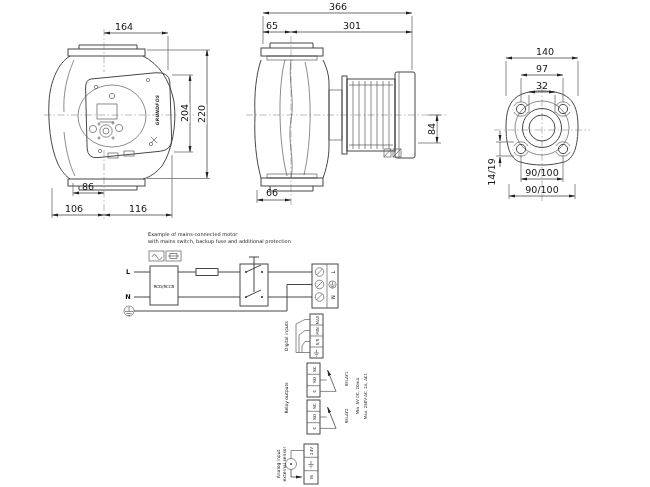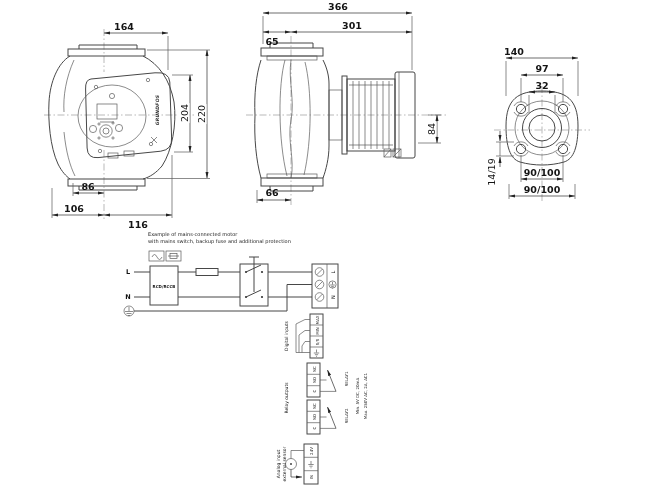--- a/index.html
+++ b/index.html
@@ -6,21 +6,21 @@
   .stage{position:relative;width:650px;height:487px;background:#fff;overflow:hidden;
          font-family:"DejaVu Sans",sans-serif;}
   .stage svg{position:absolute;left:0;top:0;}
   
   .ln{stroke:#474747;fill:none;stroke-width:1;}
   .thin{stroke:#5a5a5a;fill:none;stroke-width:0.7;}
   .dimln{stroke:#2e2e2e;fill:none;stroke-width:0.7;}
   .cl{stroke:#8a8a8a;fill:none;stroke-width:0.6;stroke-dasharray:7 2.5 1.5 2.5;}
   
   .ht,.vt{position:absolute;white-space:nowrap;color:#141414;}
-  .ht{transform:translate(-50%,-50%);font-weight:bold;}
+  .ht{transform:translate(-50%,-50%);}
   .vt{transform:translate(-50%,-50%) rotate(-90deg);}
   .lt{position:absolute;white-space:nowrap;color:#1c1c1c;}
   .f9{font-size:9.5px;}
   .f6{font-size:6.5px;font-weight:bold;}
   .f5{font-size:5px;}
   .f45{font-size:4.5px;}
   .f4{font-size:4px;}
   .bg{background:#fff;padding:0 1px;}
   .logo{font-size:4.6px;font-weight:bold;font-style:italic;letter-spacing:.2px;color:#333;}
 </style>
@@ -249,30 +249,30 @@
       </g>
     </g>
   </g>
 </svg>
 
 <span class="ht f9" style="left:124px;top:26px">164</span>
 <span class="vt f9 bg" style="left:184px;top:113px">204</span>
 <span class="vt f9 bg" style="left:201px;top:114px">220</span>
 <span class="ht f9" style="left:88px;top:186px">86</span>
 <span class="ht f9" style="left:74px;top:208px">106</span>
-<span class="ht f9" style="left:138px;top:224px">116</span>
+<span class="ht f9" style="left:138px;top:208px">116</span>
 <span class="vt logo" style="left:157px;top:110px">GRUNDFOS</span>
 
 <span class="ht f9" style="left:338px;top:6px">366</span>
-<span class="ht f9" style="left:272px;top:41px">65</span>
+<span class="ht f9" style="left:272px;top:25px">65</span>
 <span class="ht f9" style="left:352px;top:25px">301</span>
 <span class="vt f9 bg" style="left:431px;top:129px">84</span>
 <span class="ht f9" style="left:272px;top:192px">66</span>
 
-<span class="ht f9" style="left:514px;top:51px">140</span>
+<span class="ht f9" style="left:545px;top:51px">140</span>
 <span class="ht f9" style="left:542px;top:68px">97</span>
 <span class="ht f9" style="left:542px;top:85px">32</span>
 <span class="vt f9" style="left:491px;top:172px">14/19</span>
 <span class="ht f9" style="left:542px;top:172px">90/100</span>
 <span class="ht f9" style="left:542px;top:189px">90/100</span>
 
 <span class="lt f5" style="left:148px;top:231px">Example of mains-connected motor</span>
 <span class="lt f5" style="left:148px;top:238px">with mains switch, backup fuse and additional protection</span>
 <span class="ht f6" style="left:128px;top:272px">L</span>
 <span class="ht f6" style="left:128px;top:297px">N</span>

